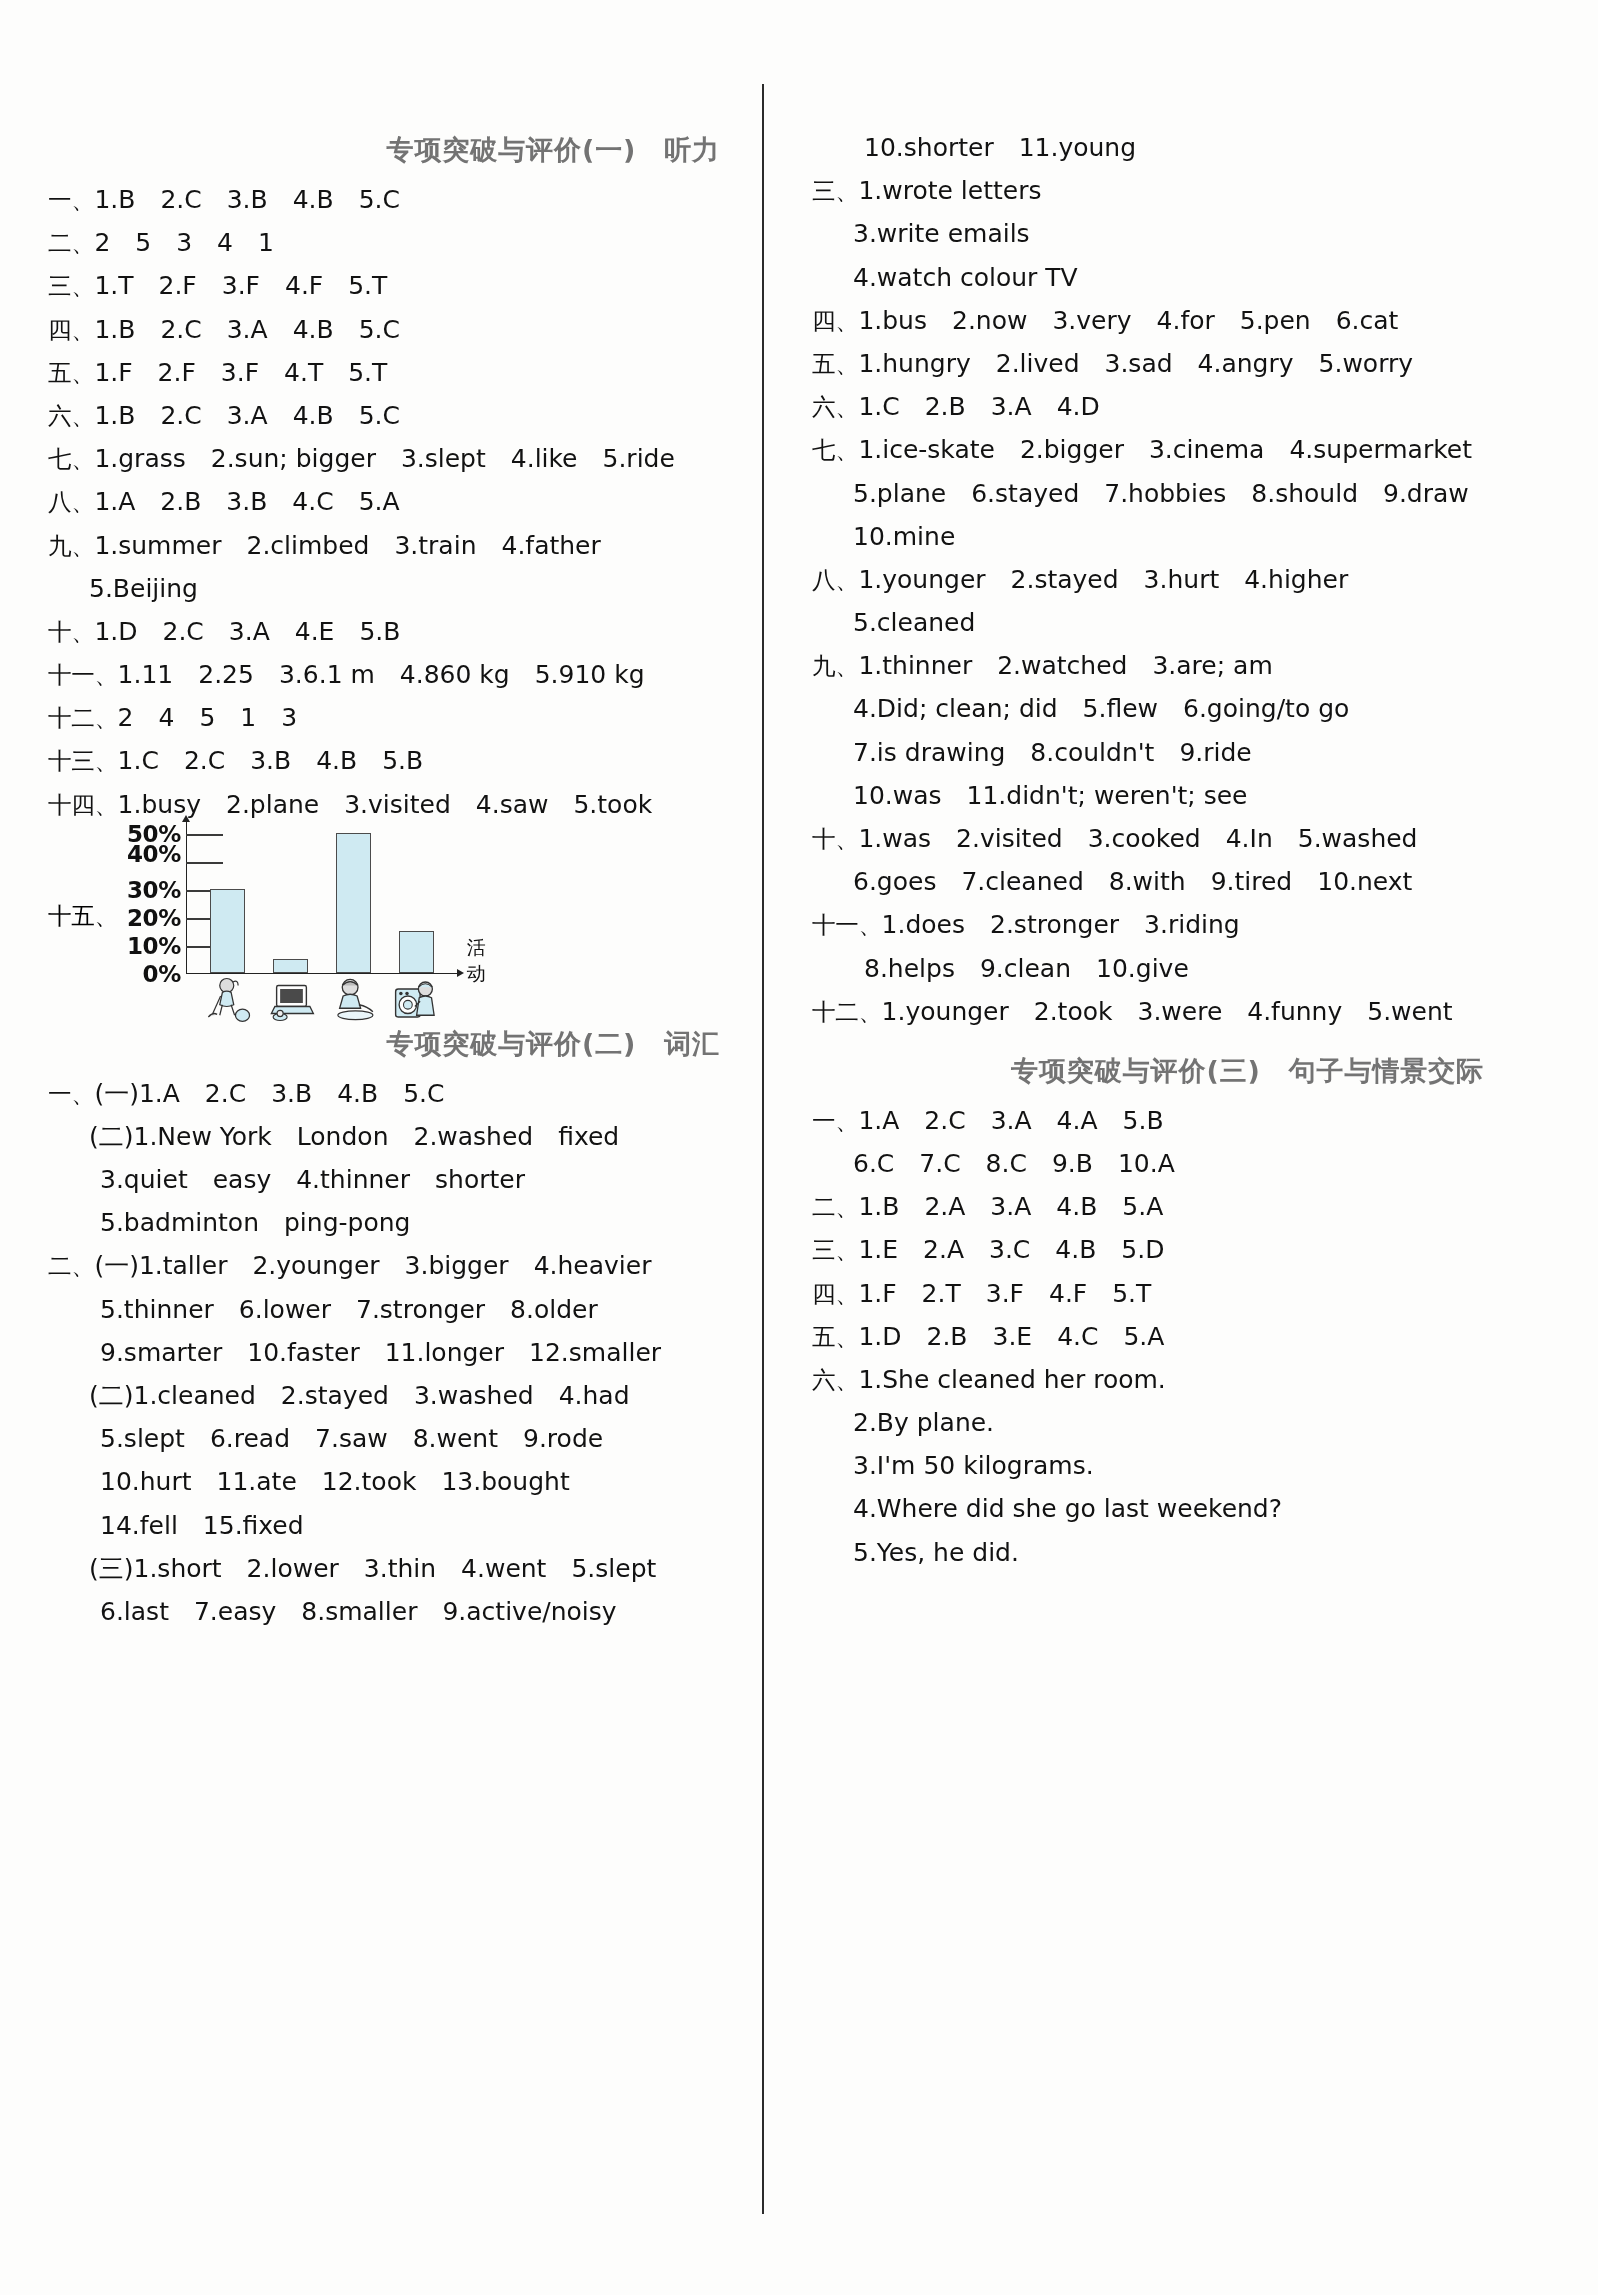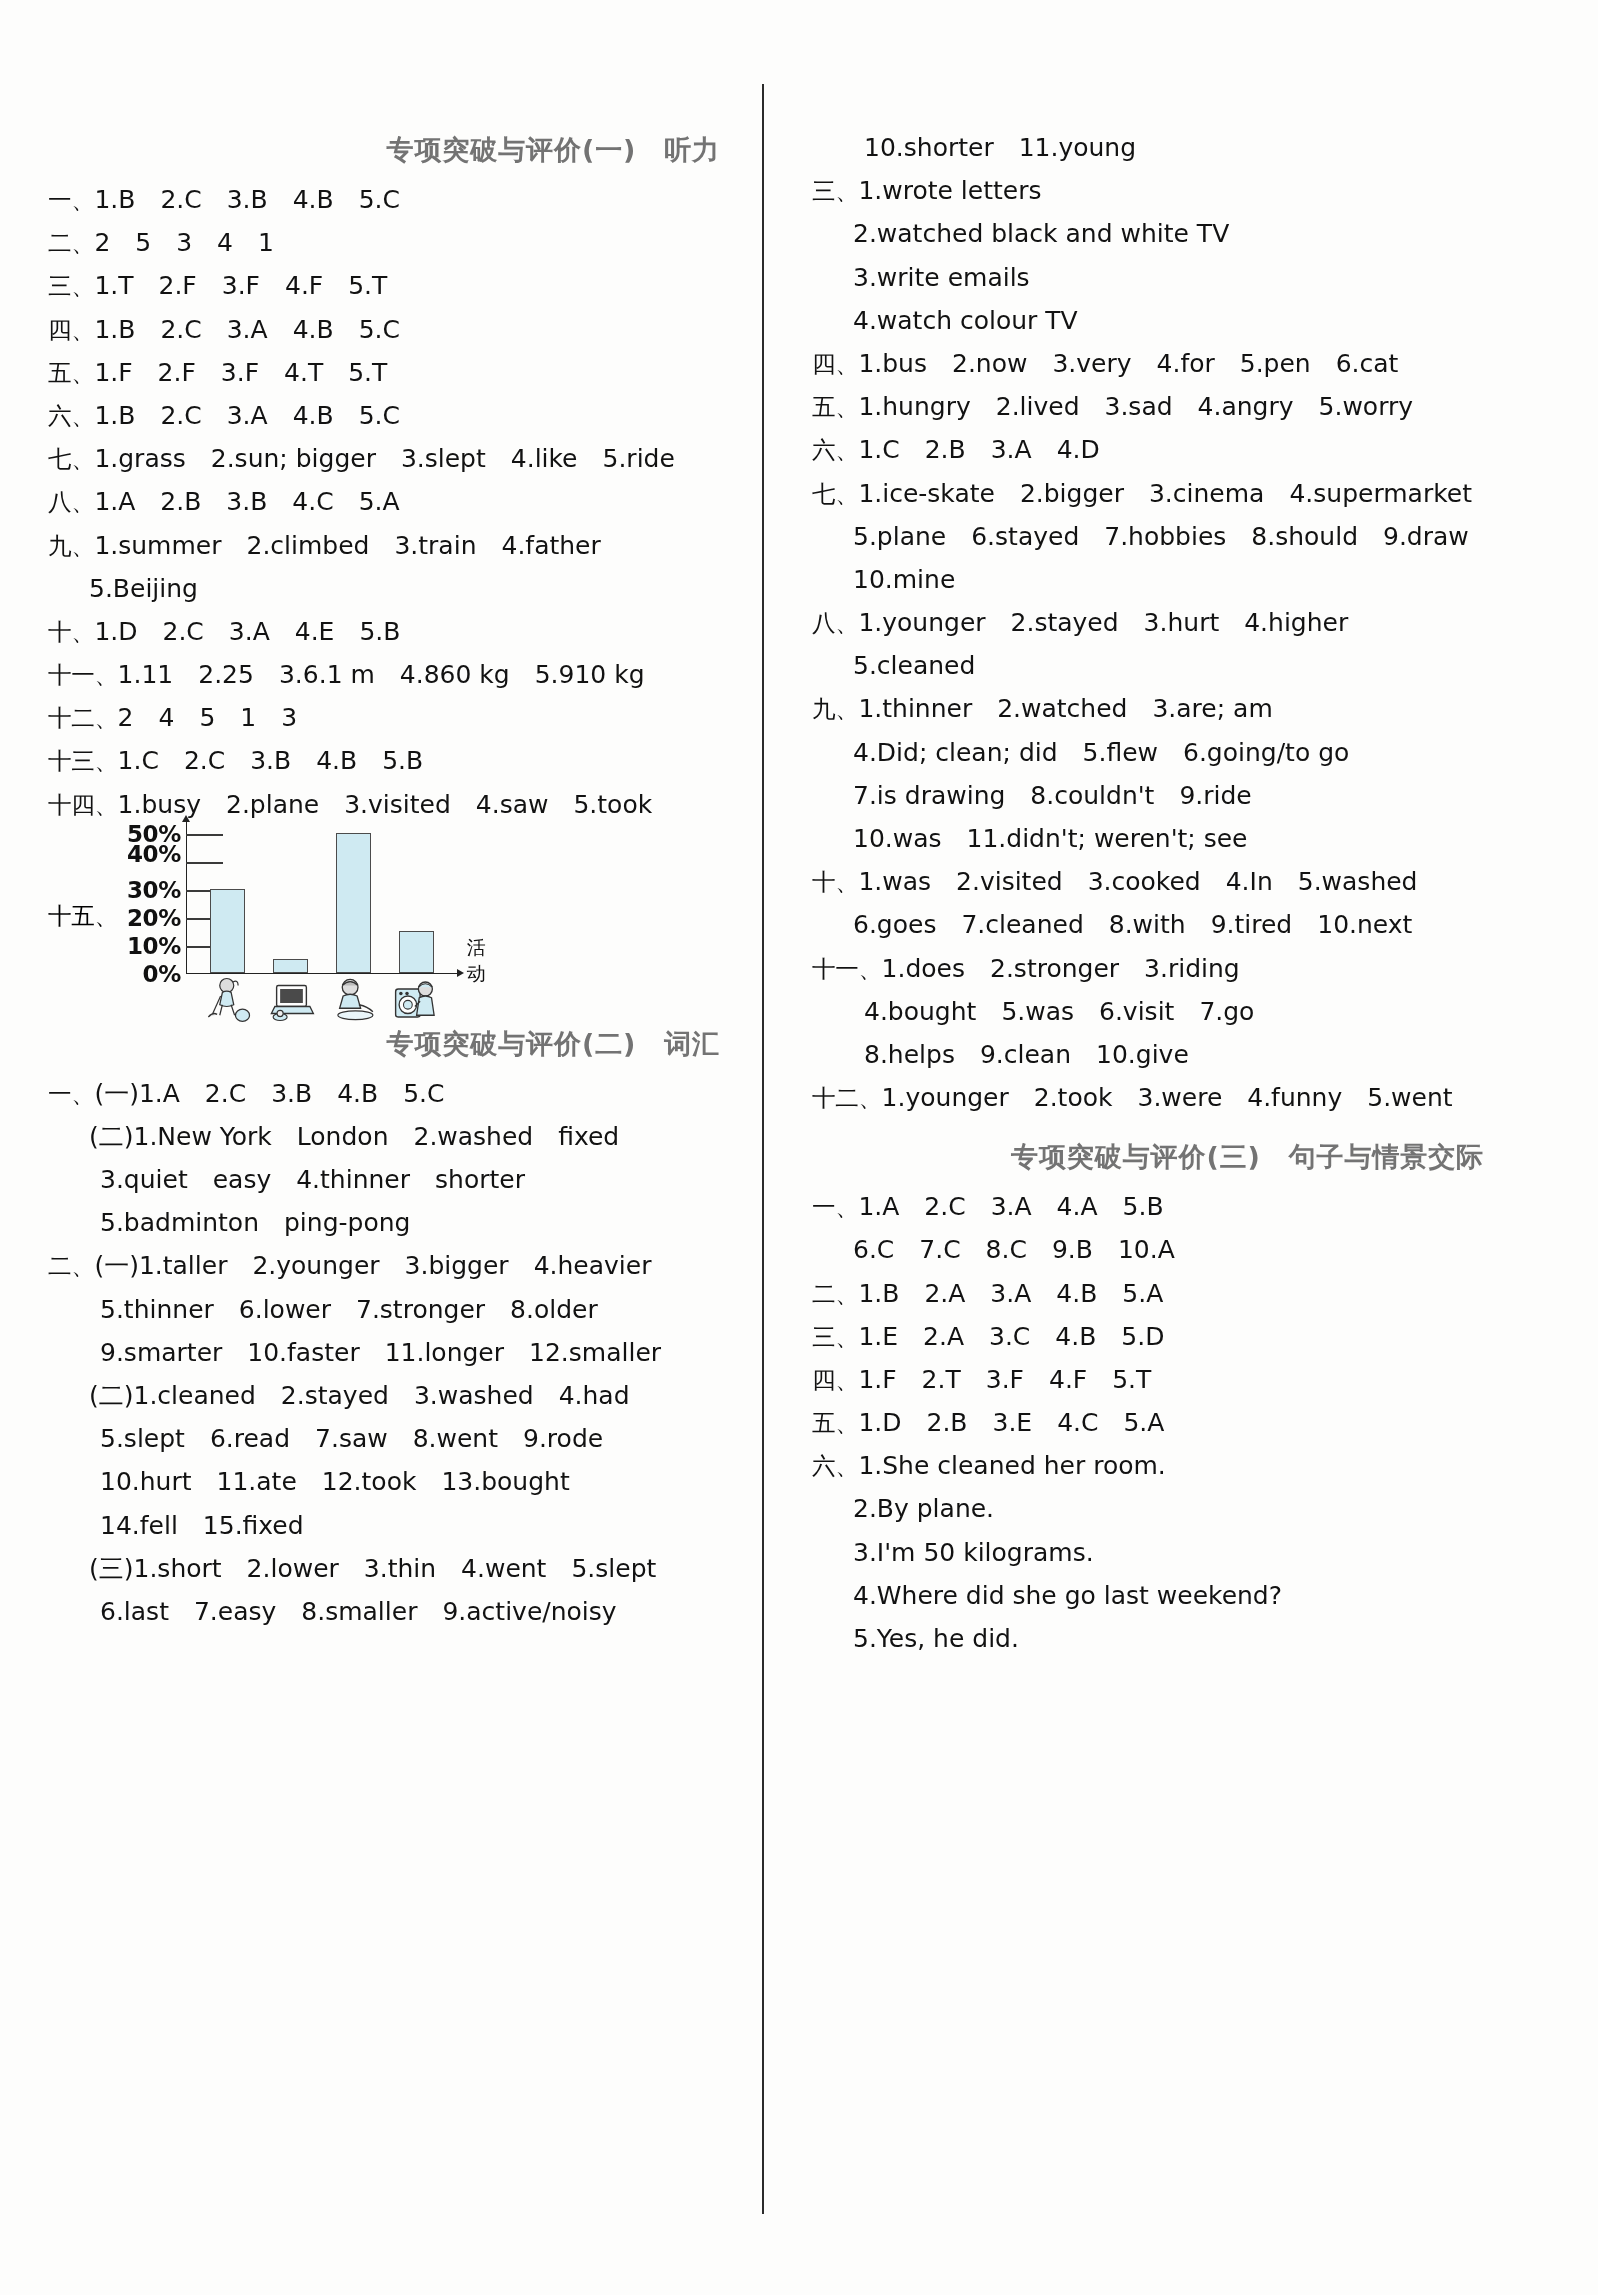--- a/index.html
+++ b/index.html
@@ -383,23 +383,20 @@
 
     <div class="col col-right">
       <div class="ans-row cont2">
         <span class="body-text">10.shorter　11.young</span>
       </div>
       <div class="ans-row">
         <span class="marker">三、</span>
         <span class="body-text">1.wrote letters</span>
       </div>
       <div class="ans-row cont">
-        <span class="body-text">2.watched black and white TV</span>
-      </div>
-      <div class="ans-row cont">
         <span class="body-text">3.write emails</span>
       </div>
       <div class="ans-row cont">
         <span class="body-text">4.watch colour TV</span>
       </div>
       <div class="ans-row">
         <span class="marker">四、</span>
         <span class="body-text">1.bus　2.now　3.very　4.for　5.pen　6.cat</span>
       </div>
       <div class="ans-row">
@@ -445,23 +442,20 @@
         <span class="body-text">1.was　2.visited　3.cooked　4.In　5.washed</span>
       </div>
       <div class="ans-row cont">
         <span class="body-text">6.goes　7.cleaned　8.with　9.tired　10.next</span>
       </div>
       <div class="ans-row">
         <span class="marker">十一、</span>
         <span class="body-text">1.does　2.stronger　3.riding</span>
       </div>
       <div class="ans-row cont2">
-        <span class="body-text">4.bought　5.was　6.visit　7.go</span>
-      </div>
-      <div class="ans-row cont2">
         <span class="body-text">8.helps　9.clean　10.give</span>
       </div>
       <div class="ans-row">
         <span class="marker">十二、</span>
         <span class="body-text">1.younger　2.took　3.were　4.funny　5.went</span>
       </div>
 
       <div class="section-title" style="margin-top:23px;">专项突破与评价(三)　句子与情景交际</div>
 
       <div class="ans-row">

